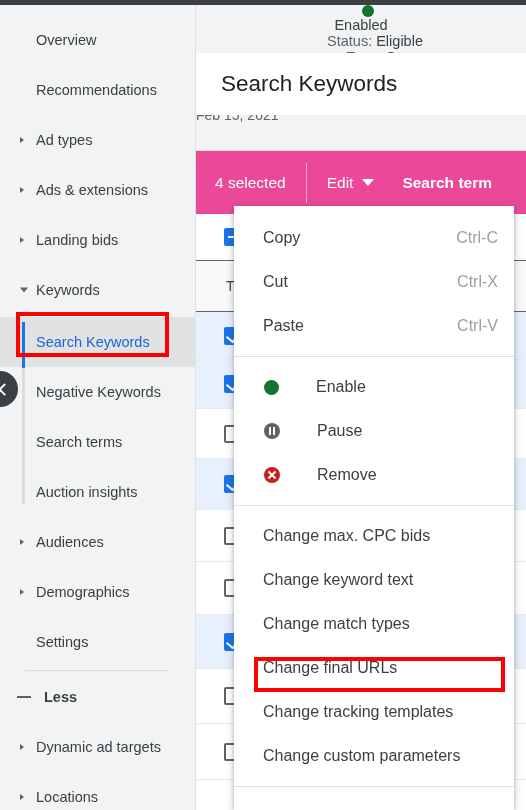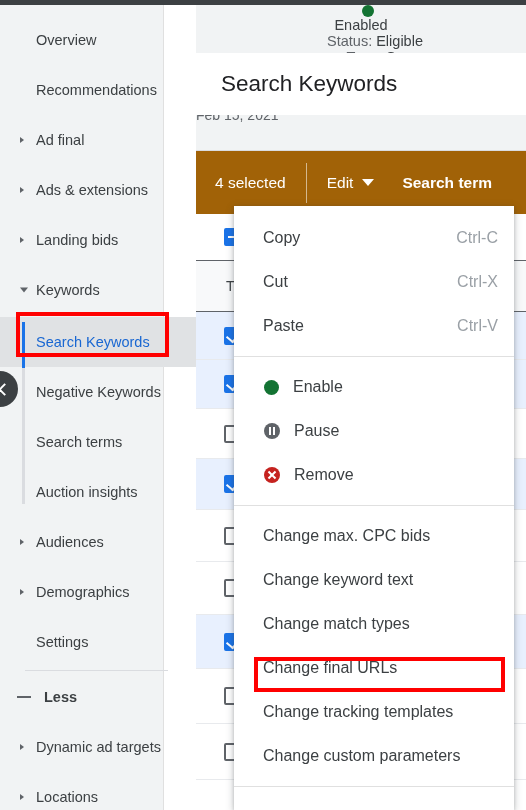--- a/index.html
+++ b/index.html
@@ -12,21 +12,21 @@
   }
 
   
   #top-chrome {
     position:absolute; left:0; top:0; width:526px; height:5px;
     background:#3c4043;
   }
 
   
   #sidebar {
-    position:absolute; left:0; top:5px; width:164px; height:805px;
+    position:absolute; left:0; top:5px; width:196px; height:805px;
     background:#f1f3f4;
     border-right:1px solid #e0e0e0;
   }
   .nav-item {
     position:absolute; left:0; width:196px; height:50px;
     display:flex; align-items:center;
     font-size:14.5px; color:#3c4043;
     padding-left:36px;
     white-space:nowrap;
   }
@@ -126,21 +126,21 @@
     overflow:hidden;
     border-bottom:1px solid #dadce0;
   }
   #date-text {
     font-size:14px; color:#5f6368; margin-top:-8px;
   }
 
   
   #selection-bar {
     position:absolute; left:0; top:146px; width:330px; height:63px;
-    background:#a16207;
+    background:#ec4899;
     display:flex; align-items:center;
     color:#ffffff; font-size:15.5px;
     white-space:nowrap; overflow:hidden;
   }
   #sel-count { margin-left:19px; font-weight:normal; }
   #sel-divider {
     width:1px; height:40px; background:rgba(255,255,255,0.55);
     margin-left:20px; margin-right:20px;
   }
   #edit-label { font-weight:normal; }
@@ -201,20 +201,21 @@
     z-index:30;
     overflow:hidden;
   }
   .menu-item {
     position:relative;
     height:44px;
     display:flex; align-items:center;
     font-size:16px; color:#3c4043;
     padding-left:29px; padding-right:16px;
     white-space:nowrap;
+    gap:23px;
   }
   .menu-item .label { flex:1; }
   .menu-item .shortcut { color:#9aa0a6; font-size:16px; }
   .menu-sep { height:1px; background:#e0e0e0; margin:8px 0; }
   .mi-icon { width:18px; height:18px; margin-right:14px; flex:none; position:relative; }
   .mi-icon.green { border-radius:50%; background:#137333; width:15px; height:15px; margin-left:1px;}
   .mi-icon.gray {
     border-radius:50%; background:#5f6368; width:16px; height:16px; margin-left:1px;
   }
   .mi-icon.gray::before, .mi-icon.gray::after {
@@ -255,21 +256,21 @@
   <div class="nav-item" style="top:10px">
     <span class="label">Overview</span>
   </div>
 
   <div class="nav-item" style="top:60px">
     <span class="label">Recommendations</span>
   </div>
 
   <div class="nav-item" style="top:110px">
     <span class="nav-arrow"></span>
-    <span class="label">Ad final</span>
+    <span class="label">Ad types</span>
   </div>
 
   <div class="nav-item" style="top:160px">
     <span class="nav-arrow"></span>
     <span class="label">Ads &amp; extensions</span>
   </div>
 
   <div class="nav-item" style="top:210px">
     <span class="nav-arrow"></span>
     <span class="label">Landing bids</span>

